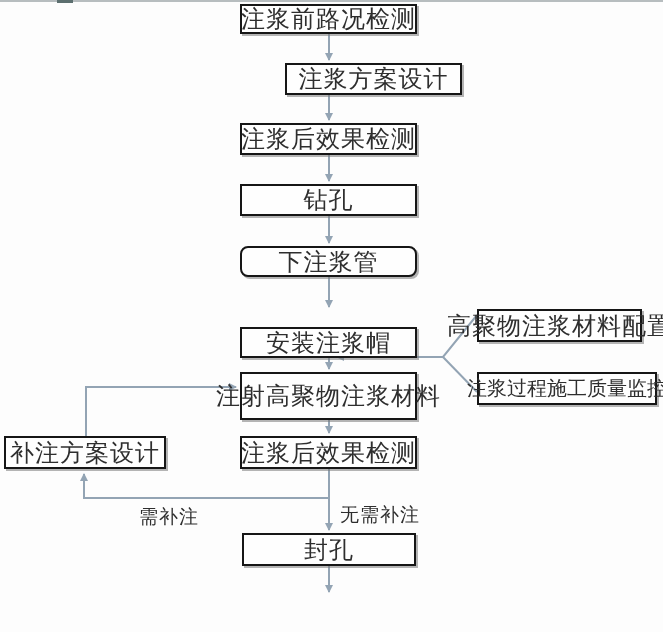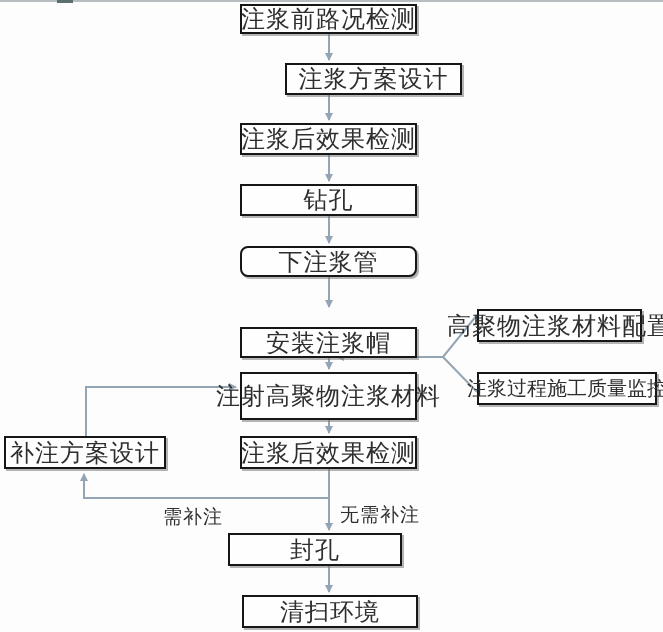--- a/index.html
+++ b/index.html
@@ -105,27 +105,26 @@
   <div class="node" style="left:240px; top:184px; width:177px; height:32px;">钻孔</div>
 
   <div class="node" style="left:240px; top:246px; width:177px; height:31px;border-radius:8px;">下注浆管</div>
 
   <div class="node" style="left:240px; top:327px; width:177px; height:31px;">安装注浆帽</div>
 
   <div class="node" style="left:240px; top:372px; width:177px; height:48px;">注射高聚物注浆材料</div>
 
   <div class="node" style="left:240px; top:436px; width:177px; height:33px;">注浆后效果检测</div>
 
-  <div class="node" style="left:228px; top:533px; width:174px; height:33px;">封孔</div>
+  <div class="node" style="left:242px; top:533px; width:174px; height:33px;">封孔</div>
 
-  <div class="node" style="left:242px; top:595px; width:176px; height:33px;">清扫环境</div>
 
   <div class="node" style="left:477px; top:309px; width:165px; height:33px;">高聚物注浆材料配置</div>
 
   <div class="node tight" style="left:477px; top:372px; width:180px; height:33px;">注浆过程施工质量监控</div>
 
   <div class="node" style="left:4px; top:436px; width:162px; height:33px;text-align:right;">补注方案设计</div>
 
-  <span class="edge-label" style="left:139px; top:504px;margin-left:24px;">需补注</span>
+  <span class="edge-label" style="left:139px; top:504px;">需补注</span>
 
   <span class="edge-label" style="left:340px; top:502px;">无需补注</span>
 
 </div>
 
 </body></html>

